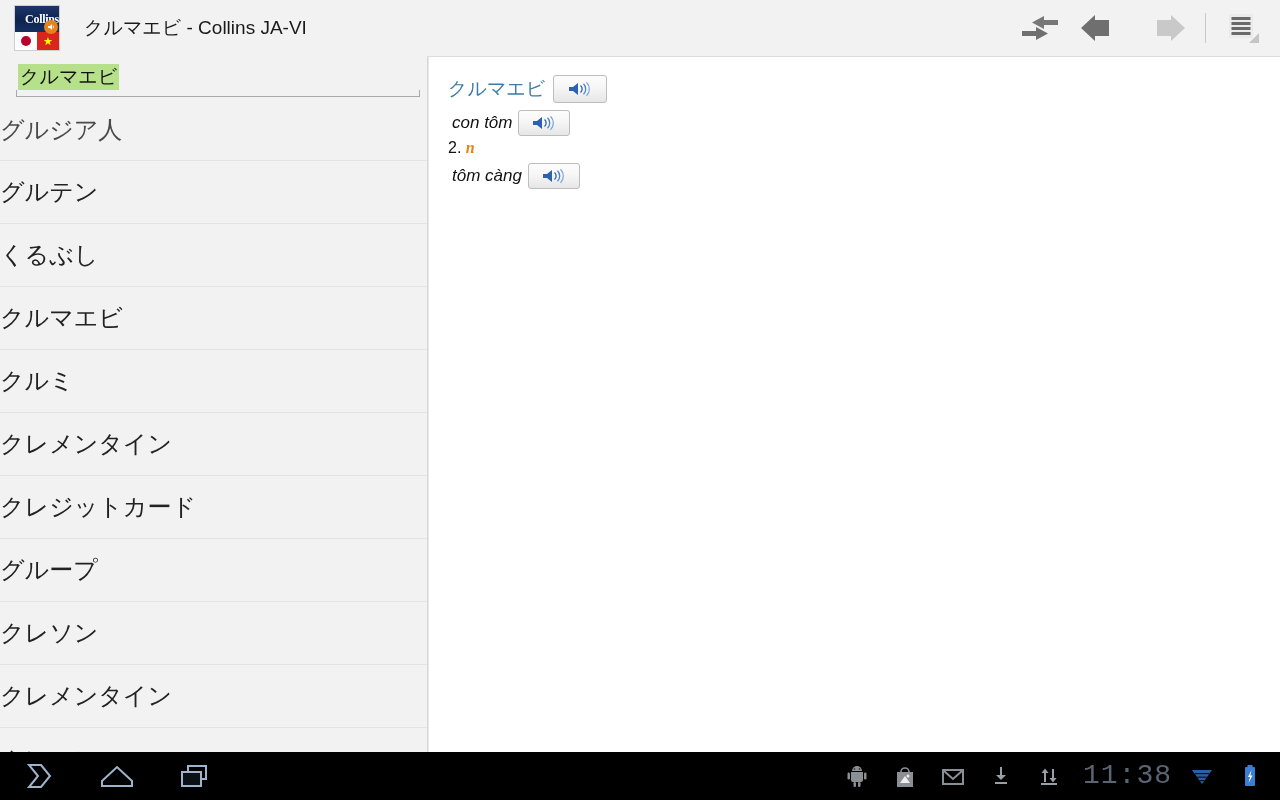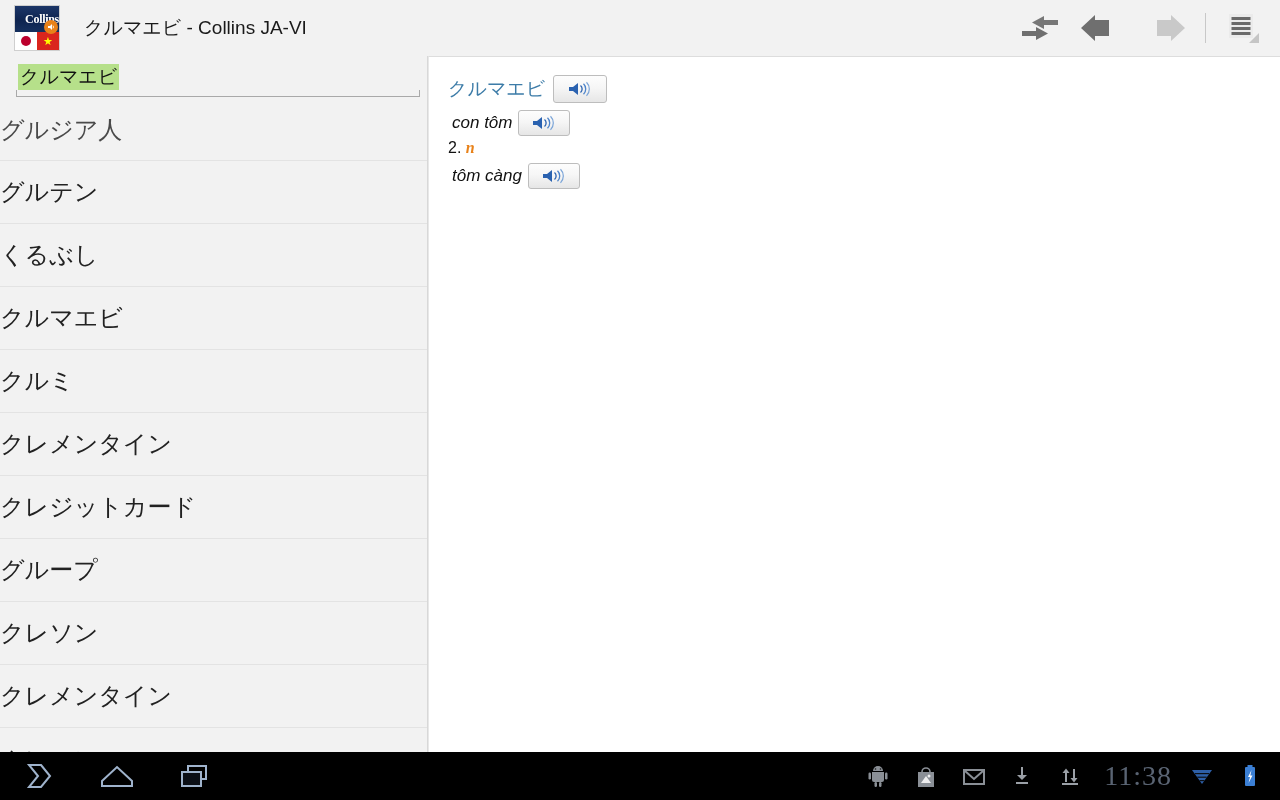--- a/index.html
+++ b/index.html
@@ -192,21 +192,21 @@
     display: flex; align-items: center; justify-content: center;
     flex: none;
   }
   .sys-spacer { flex: 1 1 auto; }
   .stat-icon {
     width: 48px; height: 48px;
     display: flex; align-items: center; justify-content: center;
     flex: none;
   }
   .clock {
-    font-family: Liberation Serif, serif;
+    font-family: Liberation Mono, monospace;
     font-size: 28px;
     color: #5a6473;
     letter-spacing: 1px;
     padding: 0 6px 0 10px;
     flex: none;
     line-height: 1;
   }
   .status-right { display: flex; align-items: center; padding-right: 6px; }
 </style>
 </head>

